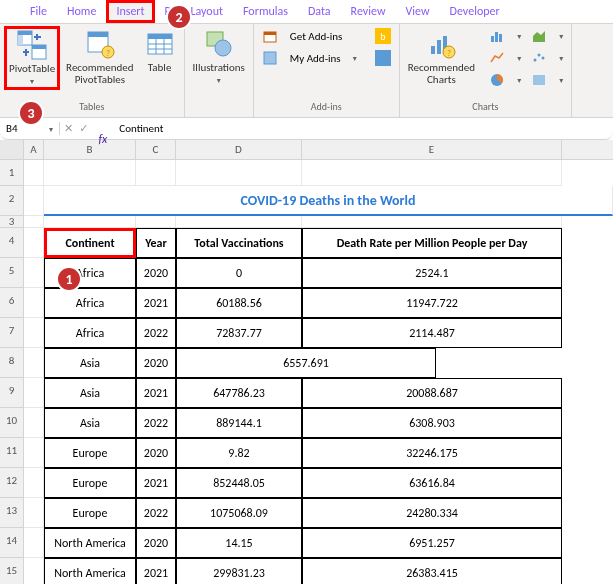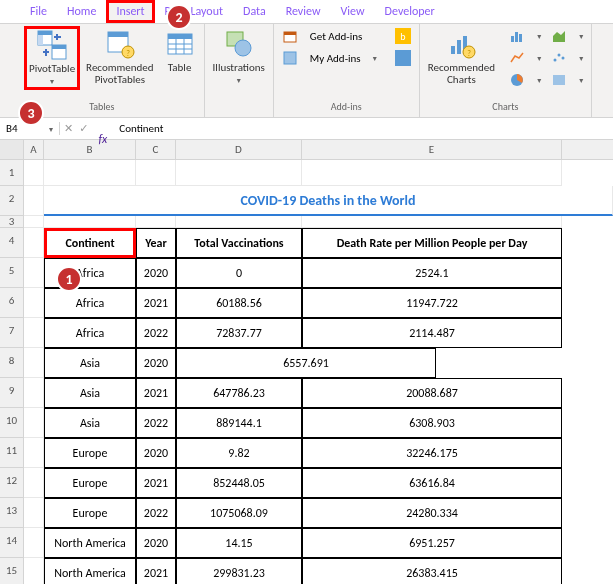--- a/index.html
+++ b/index.html
@@ -12,28 +12,28 @@
     .tab.highlighted { border: 3px solid #ff0000; padding: 1px 7px; }
     
     
     .ribbon { display: flex; height: 94px; border-bottom: 1px solid #d4d4d4; background: #f3f2f1; }
     .ribbon-group { display: flex; flex-direction: column; align-items: center; border-right: 1px solid #d4d4d4; padding: 2px 4px; }
     .ribbon-group-content { display: flex; flex: 1; align-items: flex-start; gap: 2px; }
     .ribbon-group-label { font-size: 10px; color: #666; padding: 2px 0; }
     .ribbon-btn { display: flex; flex-direction: column; align-items: center; justify-content: flex-start; padding: 2px 4px; cursor: pointer; min-width: 40px; }
     .ribbon-btn-icon { width: 32px; height: 32px; display: flex; align-items: center; justify-content: center; }
     .ribbon-btn-label { font-size: 11px; color: #333; text-align: center; line-height: 1.1; margin-top: 2px; }
-    .ribbon-btn.highlighted { border: 3px solid #ff0000; padding: 0 2px; margin-left: 20px; }
+    .ribbon-btn.highlighted { border: 3px solid #ff0000; padding: 0 2px; }
     .small-btns { display: flex; flex-direction: column; gap: 2px; }
     .small-btn { display: flex; align-items: center; gap: 12px; padding: 2px 4px; font-size: 11px; cursor: pointer; }
     .small-btn-icon { width: 16px; height: 16px; }
     .dropdown-arrow { font-size: 8px; color: #666; }
     
     
-    .formula-row { display: flex; height: 22px; border-bottom: 1px solid #d4d4d4; align-items: center; }
+    .formula-row { display: flex; height: 22px; border-bottom: 1px solid #d4d4d4; align-items: center; border-radius: 8px; }
     .name-box { width: 60px; padding: 0 6px; font-size: 11px; border-right: 1px solid #d4d4d4; display: flex; align-items: center; justify-content: space-between; }
     .fb-btns { display: flex; padding: 0 4px; gap: 6px; color: #999; font-size: 11px; }
     .fx { font-style: italic; color: #4c1d95; padding: 0 6px; margin-top: 20px; }
     .formula-input { flex: 1; padding: 0 6px; font-size: 11px; }
     
     
     .col-headers { display: flex; height: 20px; border-bottom: 1px solid #d4d4d4; background: #f0f0f0; }
     .corner { width: 24px; border-right: 1px solid #d4d4d4; background: #e8e8e8; }
     .col-h { border-right: 1px solid #d4d4d4; text-align: center; font-size: 11px; color: #555; line-height: 20px; }
     .col-a { width: 20px; }
@@ -65,20 +65,21 @@
     .watermark small { font-size: 9px; display: block; text-align: center; letter-spacing: 1px; }
   </style>
 </head>
 <body>
 
 <div class="tabs">
   <div class="tab">File</div>
   <div class="tab">Home</div>
   <div class="tab active highlighted">Insert</div>
   <div class="tab">Page Layout</div>
+  <div class="tab">Formulas</div>
   <div class="tab">Data</div>
   <div class="tab">Review</div>
   <div class="tab">View</div>
   <div class="tab">Developer</div>
 </div>
 
 <div class="ribbon">
   <div class="ribbon-group">
     <div class="ribbon-group-content">
       <div class="ribbon-btn highlighted">

